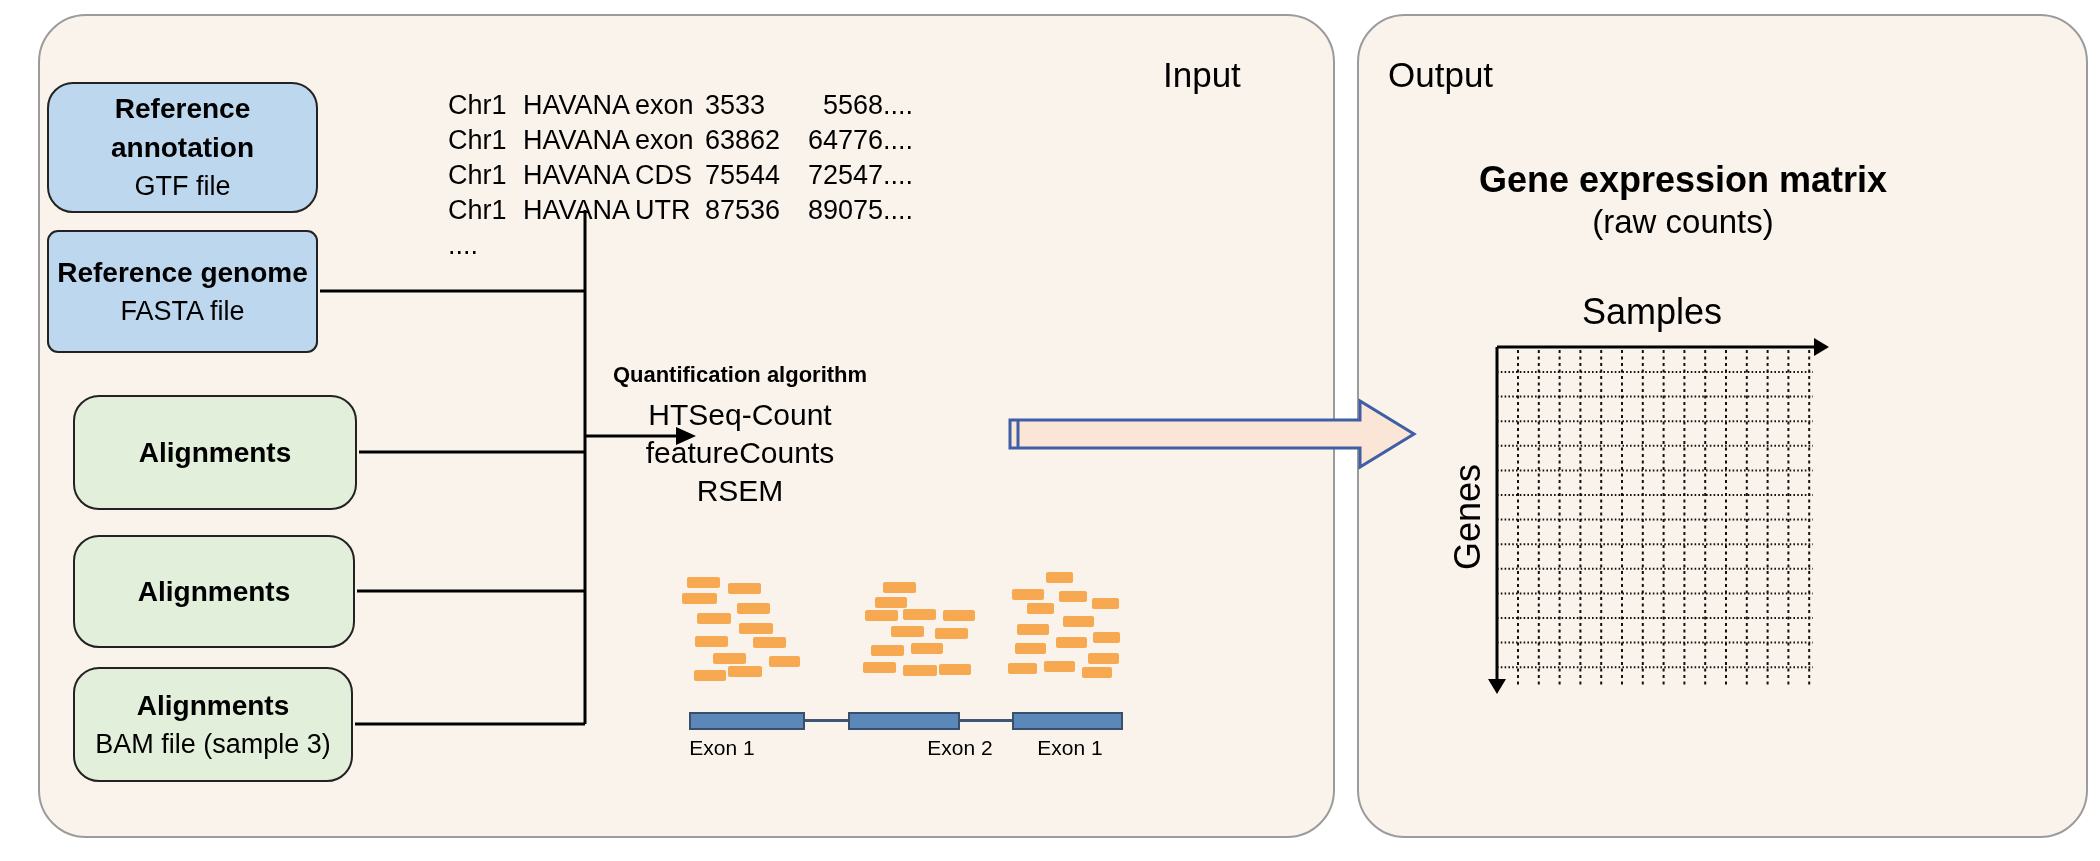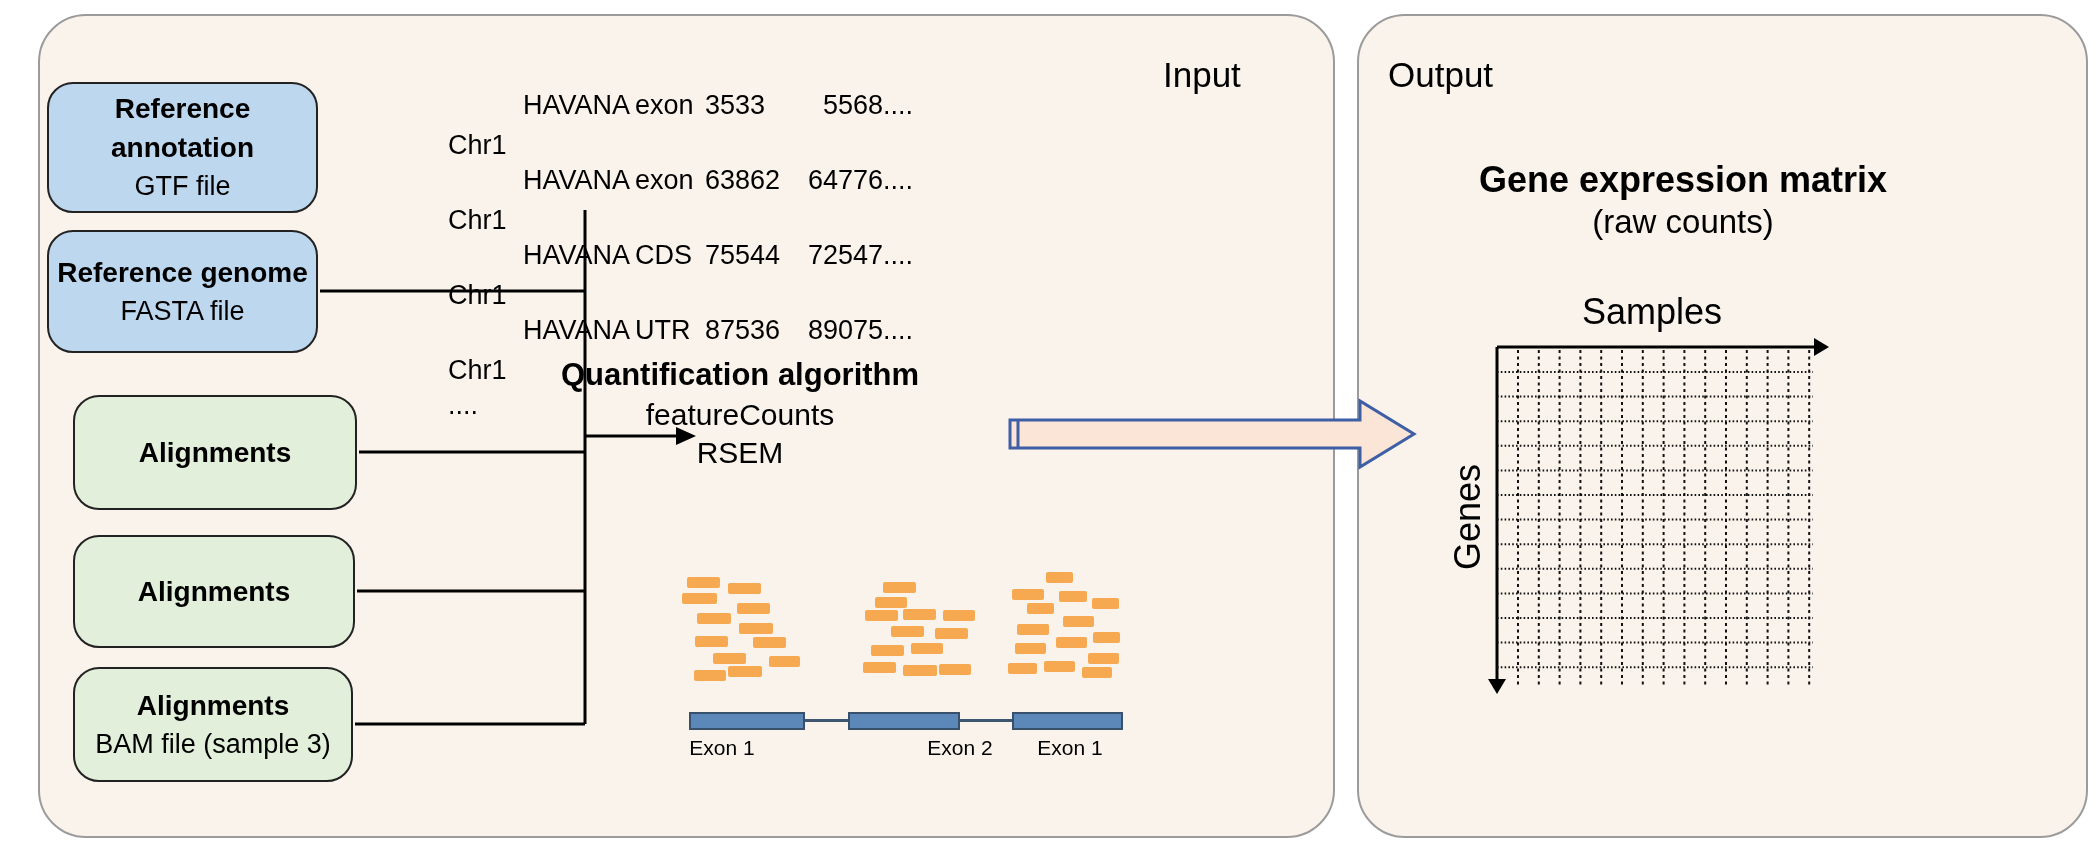--- a/index.html
+++ b/index.html
@@ -22,24 +22,24 @@
   .iobox .s{font-size:27px;}
   #box-annotation{left:47px;top:82px;width:271px;height:131px;}
   #box-genome{left:47px;top:230px;width:271px;height:123px;}
   #box-bam1{left:73px;top:395px;width:284px;height:115px;}
   #box-bam2{left:73px;top:535px;width:282px;height:113px;}
   #box-bam3{left:73px;top:667px;width:280px;height:115px;}
 
   #gtf-block{position:absolute;left:448px;top:88px;font-size:27px;line-height:35px;z-index:2;}
   .gtf-row{display:flex;}
   .gc{display:inline-block;}
-  .gc0{width:75px;margin-top:40px;}.gc1{width:112px;}.gc2{width:70px;}.gc3{width:93px;}.gc4{width:85px;text-align:right;}
+  .gc0{width:75px;}.gc1{width:112px;}.gc2{width:70px;}.gc3{width:93px;}.gc4{width:85px;text-align:right;}
 
   #algorithm-block{position:absolute;left:540px;top:354px;width:400px;text-align:center;z-index:2;}
-  #algorithm-title{font-size:31px;font-weight:bold;line-height:42px;}
+  #algorithm-title{font-size:22px;font-weight:bold;line-height:42px;}
   .algo-tool{font-size:30px;line-height:38px;}
 
   #reads-layer .read{position:absolute;height:11px;border-radius:2px;z-index:2;}
   .exon-bar{position:absolute;top:712px;height:18px;border:2px solid #38506b;
     box-sizing:border-box;z-index:2;}
   #exon1{left:689px;width:116px;}
   #exon2{left:848px;width:112px;}
   #exon3{left:1012px;width:111px;}
   .intron{position:absolute;top:719px;height:3px;background:#3f5673;z-index:2;}
   #intron1{left:805px;width:43px;}
@@ -70,21 +70,21 @@
   <div class="panel" id="input-panel" style="background: rgb(250, 243, 235);"></div>
   <div class="panel" id="output-panel" style="background: rgb(250, 243, 235);"></div>
 
   <div class="panel-label" id="input-label">Input</div>
   <div class="panel-label" id="output-label">Output</div>
 
   <div class="iobox kind-blue" id="box-annotation" style="background: rgb(189, 215, 238);">
     <span class="t">Reference annotation</span>
     <span class="s">GTF file</span>
   </div>
-  <div class="iobox kind-blue" id="box-genome" style="background: rgb(189, 215, 238);">
+  <div class="iobox kind-blue" id="box-genome" style="background: rgb(189, 215, 238); border-radius: 11px;">
     <span class="t">Reference genome</span>
     <span class="s">FASTA file</span>
   </div>
   <div class="iobox kind-green" id="box-bam1" style="background: rgb(226, 239, 218);">
     <span class="t">Alignments</span>
   </div>
   <div class="iobox kind-green" id="box-bam2" style="background: rgb(226, 239, 218);">
     <span class="t">Alignments</span>
   </div>
   <div class="iobox kind-green" id="box-bam3" style="background: rgb(226, 239, 218);">
@@ -123,20 +123,21 @@
         <span class="gc gc2">UTR</span>
         <span class="gc gc3">87536</span>
         <span class="gc gc4">89075</span>
         <span class="gc gc5">....</span>
       </div>
       <div class="gtf-row">....</div>
     </div>
 
   <div id="algorithm-block">
     <div id="algorithm-title">Quantification algorithm</div>
+    <div class="algo-tool">HTSeq-Count</div>
     <div class="algo-tool">featureCounts</div>
     <div class="algo-tool">RSEM</div>
   </div>
 
   <div id="reads-layer">
       <div class="read" style="left: 687px; top: 577px; width: 33px; height: 11px; background: rgb(246, 169, 80);"></div>
       <div class="read" style="left: 728px; top: 583px; width: 33px; height: 11px; background: rgb(246, 169, 80);"></div>
       <div class="read" style="left: 682px; top: 593px; width: 35px; height: 11px; background: rgb(246, 169, 80);"></div>
       <div class="read" style="left: 737px; top: 603px; width: 33px; height: 11px; background: rgb(246, 169, 80);"></div>
       <div class="read" style="left: 697px; top: 613px; width: 34px; height: 11px; background: rgb(246, 169, 80);"></div>

